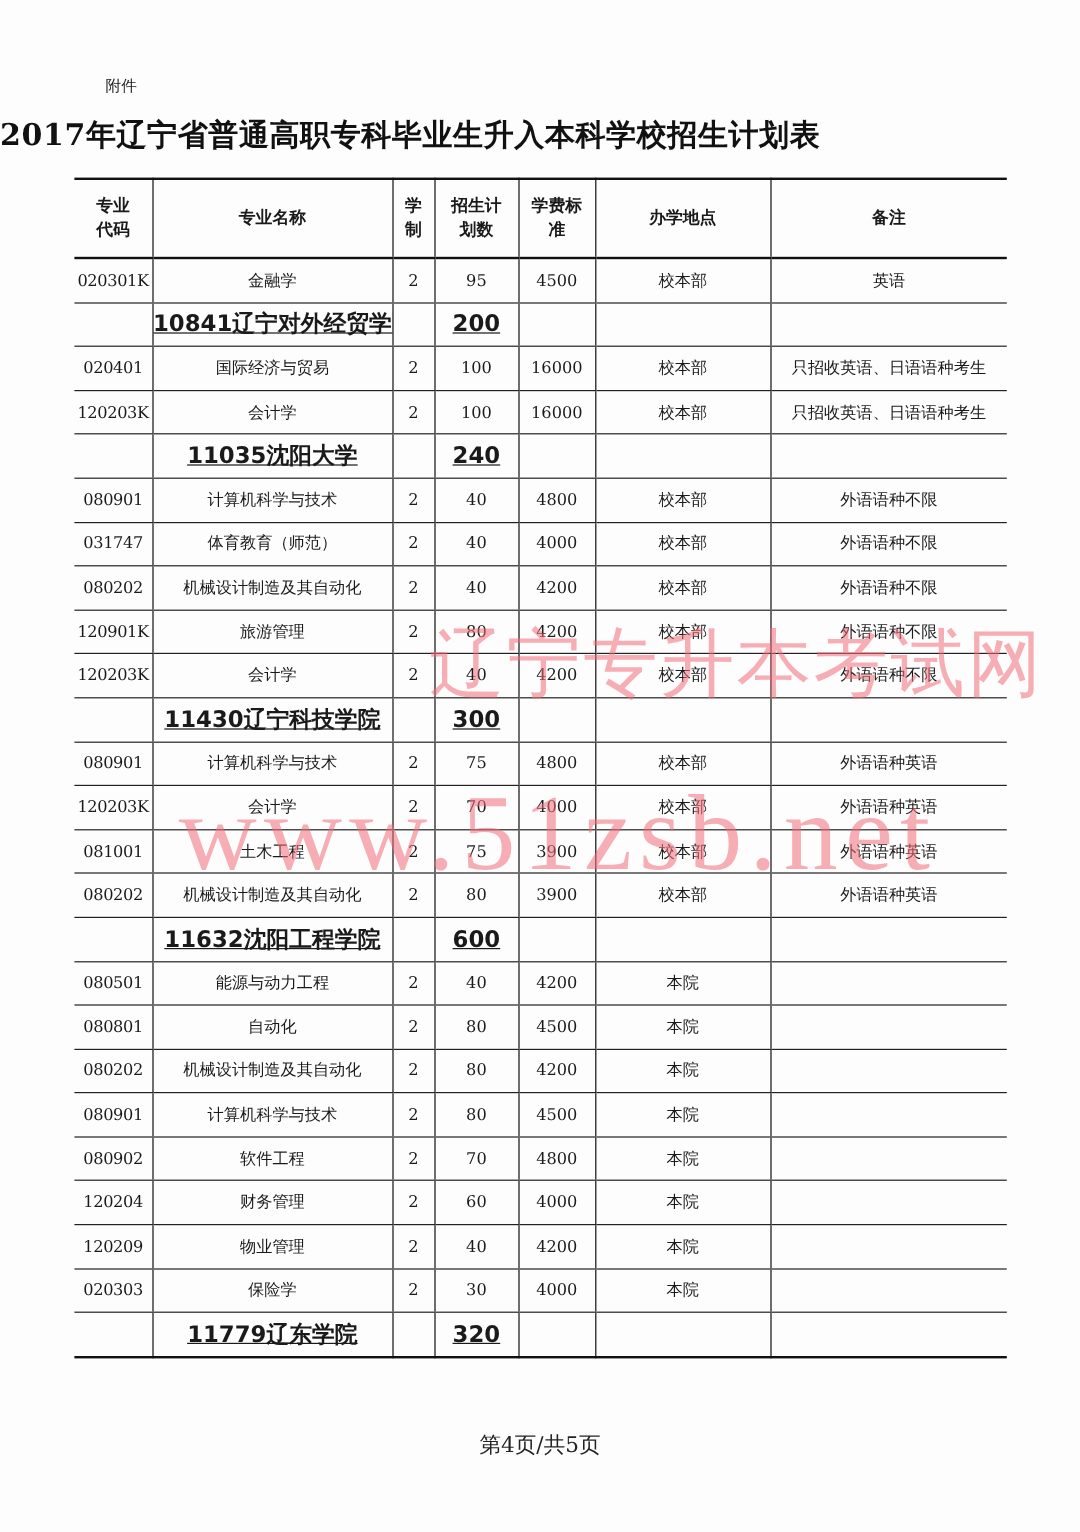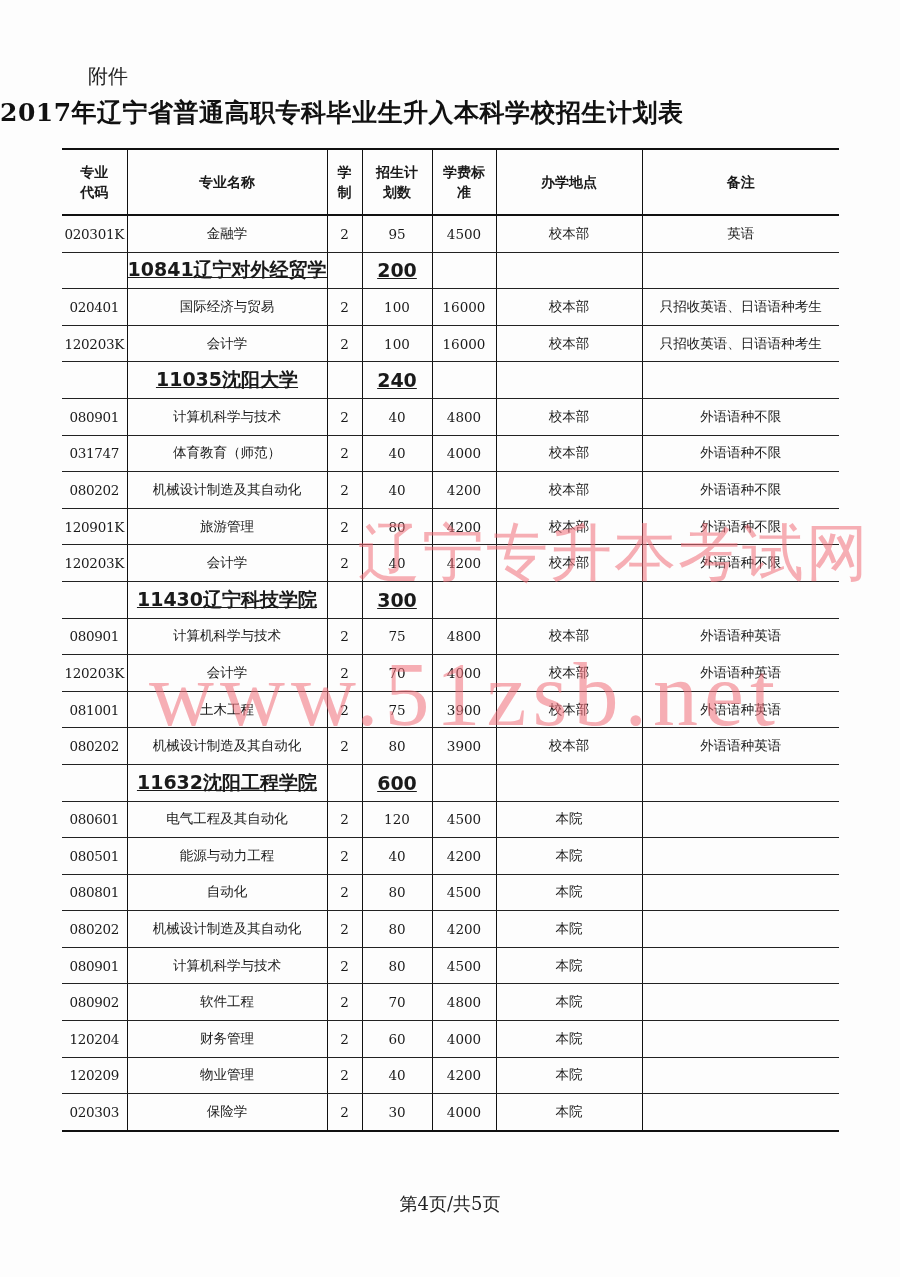--- a/index.html
+++ b/index.html
@@ -1,20 +1,20 @@
 <!DOCTYPE html>
 <html><head>
 <meta charset="utf-8">
 <style>
   html, body { margin:0; padding:0; }
   body {
     width:900px; height:1277px; background:#fdfdfd; position:relative; overflow:hidden;
     font-family: "DejaVu Serif", "Liberation Serif", serif; color:#1a1a1a;
   }
-  .attach { position:absolute; left:88px; top:63px; font-size:20px; color:#222; }
+  .attach { position:absolute; left:88px; top:63px; font-size:13px; color:#222; }
   .title {
     position:absolute; left:0; width:900px; top:96px; text-align:left;
     font-size:25px; font-weight:bold; letter-spacing:0.5px; color:#111;
     font-family: "DejaVu Serif", "Liberation Serif", serif;
   }
   table.plan {
     position:absolute; left:62px; top:148px; width:777px;
     border-collapse:collapse; table-layout:fixed;
     border-top:2px solid #111; border-bottom:2px solid #111;
   }
@@ -218,29 +218,20 @@
       <tr class="school">
         <td></td>
         <td class="sname">11632沈阳工程学院</td>
         <td></td>
         <td class="stotal">600</td>
         <td></td>
         <td></td>
         <td></td>
       </tr>
       <tr>
-        <td class="code">080601</td>
-        <td>电气工程及其自动化</td>
-        <td>2</td>
-        <td>120</td>
-        <td>4500</td>
-        <td>本院</td>
-        <td></td>
-      </tr>
-      <tr>
         <td class="code">080501</td>
         <td>能源与动力工程</td>
         <td>2</td>
         <td>40</td>
         <td>4200</td>
         <td>本院</td>
         <td></td>
       </tr>
       <tr>
         <td class="code">080801</td>
@@ -298,19 +289,28 @@
       </tr>
       <tr>
         <td class="code">020303</td>
         <td>保险学</td>
         <td>2</td>
         <td>30</td>
         <td>4000</td>
         <td>本院</td>
         <td></td>
       </tr>
+      <tr class="school">
+        <td></td>
+        <td class="sname">11779辽东学院</td>
+        <td></td>
+        <td class="stotal">320</td>
+        <td></td>
+        <td></td>
+        <td></td>
+      </tr>
     </tbody>
 </table>
 
 <div class="wm1">辽宁专升本考试网</div>
 <div class="wm2">www.51zsb.net</div>
 
 <div class="footer">第4页/共5页</div>
 
 </body></html>

